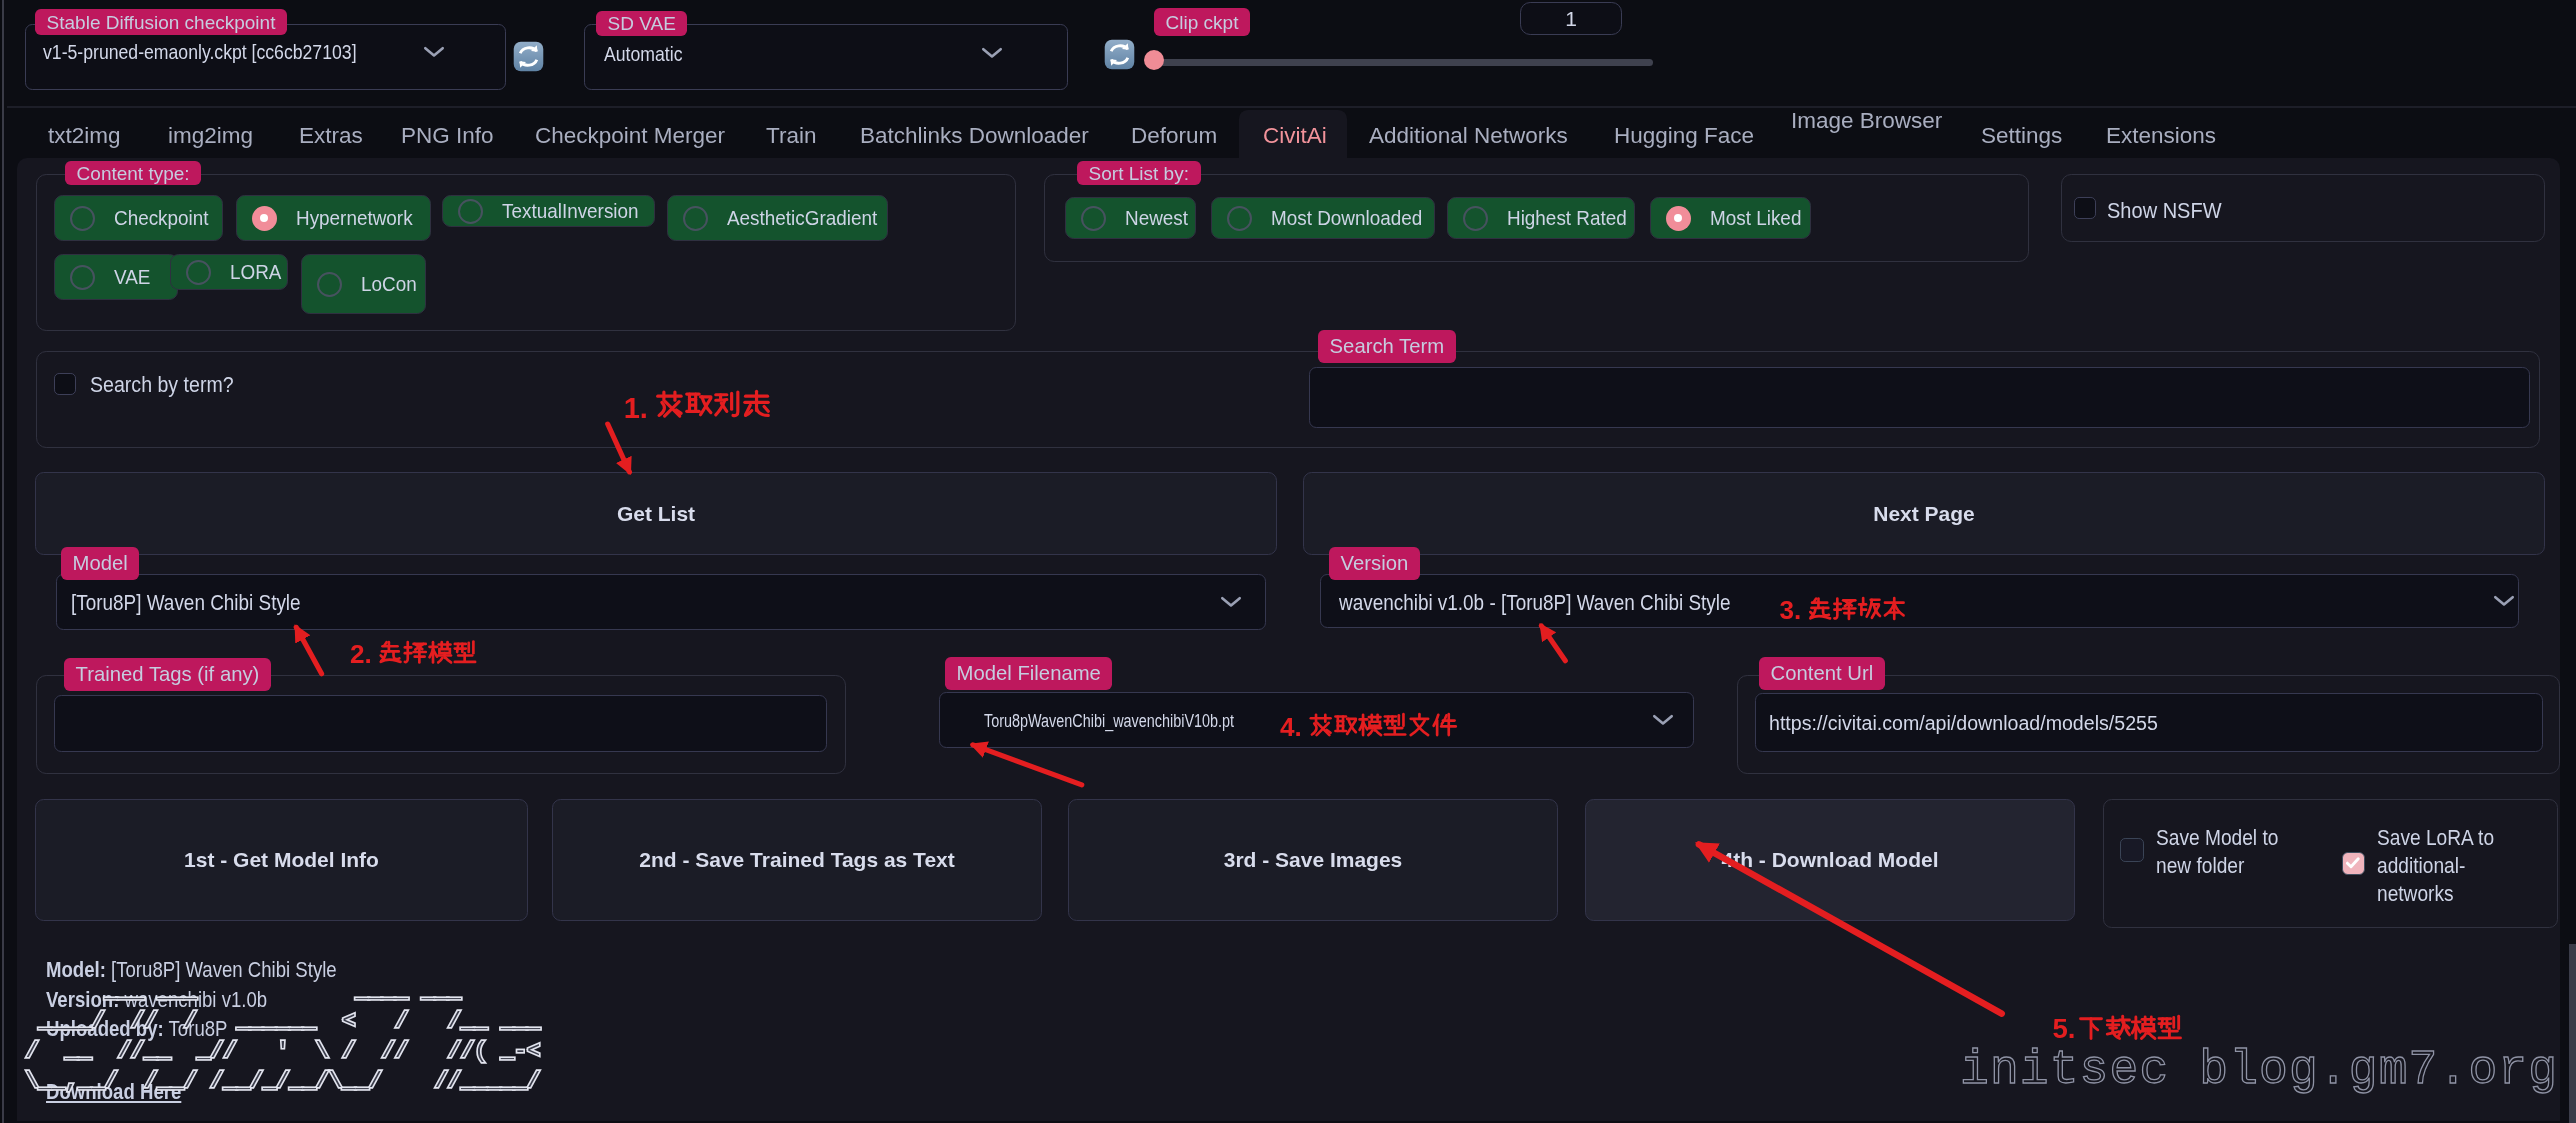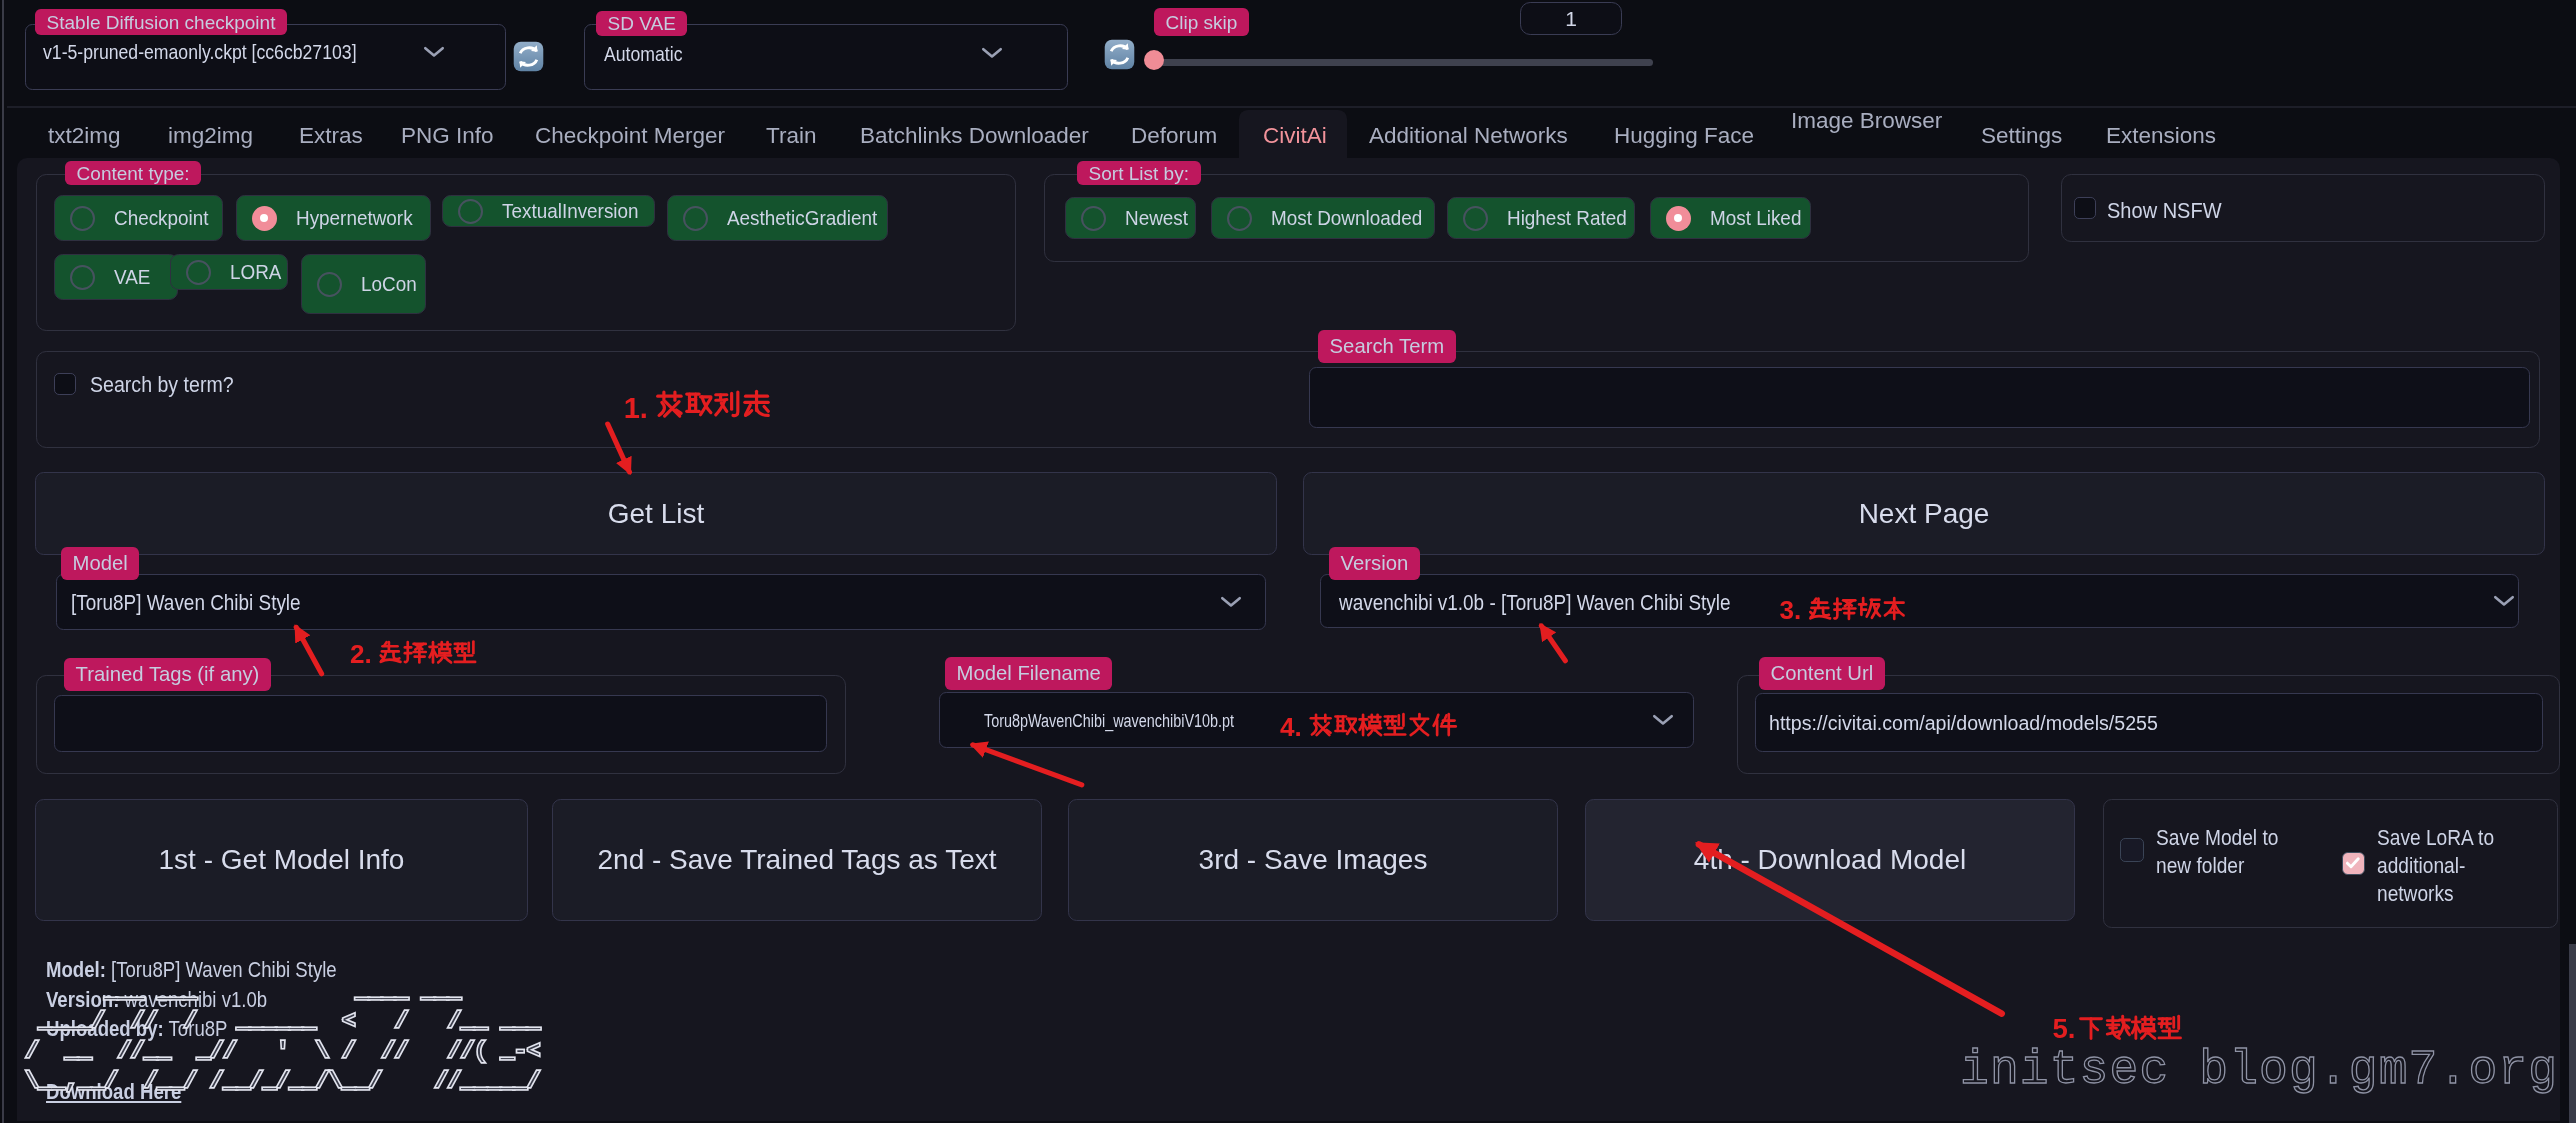--- a/index.html
+++ b/index.html
@@ -1,19 +1,19 @@
 <!DOCTYPE html>
 <html style="font-size:11.6px"><head><meta charset="utf-8"><style>
 *{margin:0;padding:0;box-sizing:border-box}
 html,body{width:2576px;height:1124px;overflow:hidden;background:#0c0d13;font-family:"Liberation Sans",sans-serif}
 .abs{position:absolute}
 .pill{position:absolute;background:#be185d;border-radius:5.8px;color:#c6ccdf;font-size:19px;line-height:1;display:flex;align-items:center;padding:0 11.6px;z-index:3;white-space:nowrap}
 .ctl{position:absolute;background:#0e0f18;border:1.5px solid #363850;border-radius:7.3px}
 .panel{position:absolute;border:1.5px solid #30313f;border-radius:10.2px}
-.btn{position:absolute;background:#1b1c26;border:1.5px solid #33344a;border-radius:8.7px;color:#d8dcec;font-weight:normal;font-size:28px;display:flex;align-items:center;justify-content:center;white-space:nowrap}
+.btn{position:absolute;background:#1b1c26;border:1.5px solid #33344a;border-radius:8.7px;color:#d8dcec;font-weight:bold;font-size:21px;display:flex;align-items:center;justify-content:center;white-space:nowrap}
 .rad{position:absolute;background:#14532d;border:1.5px solid #2f3040;border-radius:8.7px;display:flex;align-items:center;color:#ced4e6;font-size:21px;white-space:nowrap}
 .circ{width:25px;height:25px;border-radius:50%;border:2.2px solid #47525f;margin-left:14.5px;margin-right:19px;flex:none}
 .circ.sel{border:none;background:#f18d99;position:relative}
 .circ.sel::after{content:"";position:absolute;left:50%;top:50%;width:8.7px;height:8.7px;margin:-4.4px 0 0 -4.4px;border-radius:50%;background:#fff}
 .cbox{position:absolute;width:22px;height:22px;border-radius:5.1px;border:1.5px solid #3d3f58;background:#0d0e16}
 .dtext{position:absolute;color:#d3d8e9;font-size:20.3px;white-space:nowrap;z-index:2}
 .tab{position:absolute;color:#a9aec0;font-size:22.5px;white-space:nowrap}
 svg{position:absolute;overflow:visible}
 .tx{display:inline-block;transform:scaleX(0.87);transform-origin:0 50%;white-space:nowrap}
 </style></head><body>
@@ -53,21 +53,21 @@
         <stop offset="0" stop-color="#93aec9"></stop>
         <stop offset="1" stop-color="#5f82a4"></stop>
       </linearGradient>
     </defs>
 <rect x="1" y="1" width="41" height="41" rx="10" fill="url(#rg1520)"></rect>
 <path d="M10,17 A13,11 0 0 1 33,14" stroke="#fff" stroke-width="4" fill="none"></path>
 <path d="M33,26 A13,11 0 0 1 10,29" stroke="#fff" stroke-width="4" fill="none"></path>
 <path d="M33,6 L34,15 L25,14 Z" fill="#fff"></path>
     <path d="M10,37 L9,28 L18,29 Z" fill="#fff"></path>
 </svg>
-<div class="pill" style="left:1154px;top:8px;height:28px;font-size:19px">Clip skip</div>
+<div class="pill" style="left:1154px;top:8px;height:28px;font-size:19px">Clip ckpt</div>
 <div class="abs" style="left:1154px;top:59px;width:499px;height:7.3px;background:#3f414e;border-radius:3.6px"></div>
 <div class="abs" style="left:1144px;top:50px;width:20.3px;height:20.3px;border-radius:50%;background:#f08c96"></div>
 <div class="ctl" style="left:1520px;top:1.5px;width:102px;height:33px;border-radius:10.2px;border-color:#3a3c54;background:#0d0e16"></div>
 <div class="dtext" style="left:1520px;top:7.3px;width:102px;text-align:center;font-size:21px">1</div>
 <div class="abs" style="left:7.3px;top:106px;width:2569px;height:1.5px;background:#1d1e28"></div>
 <div class="abs" style="left:1239px;top:110px;width:108px;height:48px;background:#16161f;border-radius:8.7px 8.7px 0 0"></div>
 <div class="tab" style="left:48px;top:123px">txt2img</div>
 <div class="tab" style="left:168px;top:123px">img2img</div>
 <div class="tab" style="left:299px;top:123px">Extras</div>
 <div class="tab" style="left:401px;top:123px">PNG Info</div>

